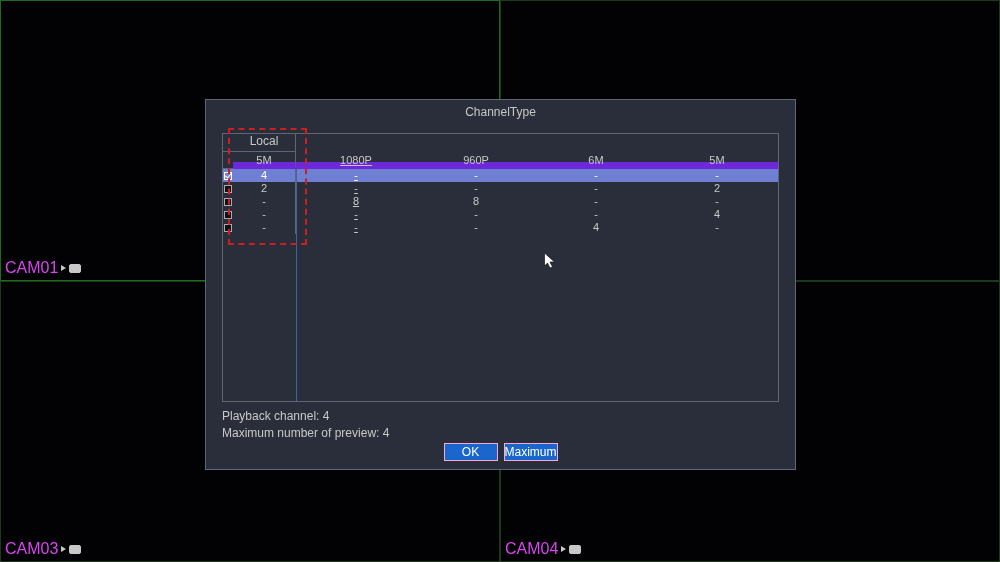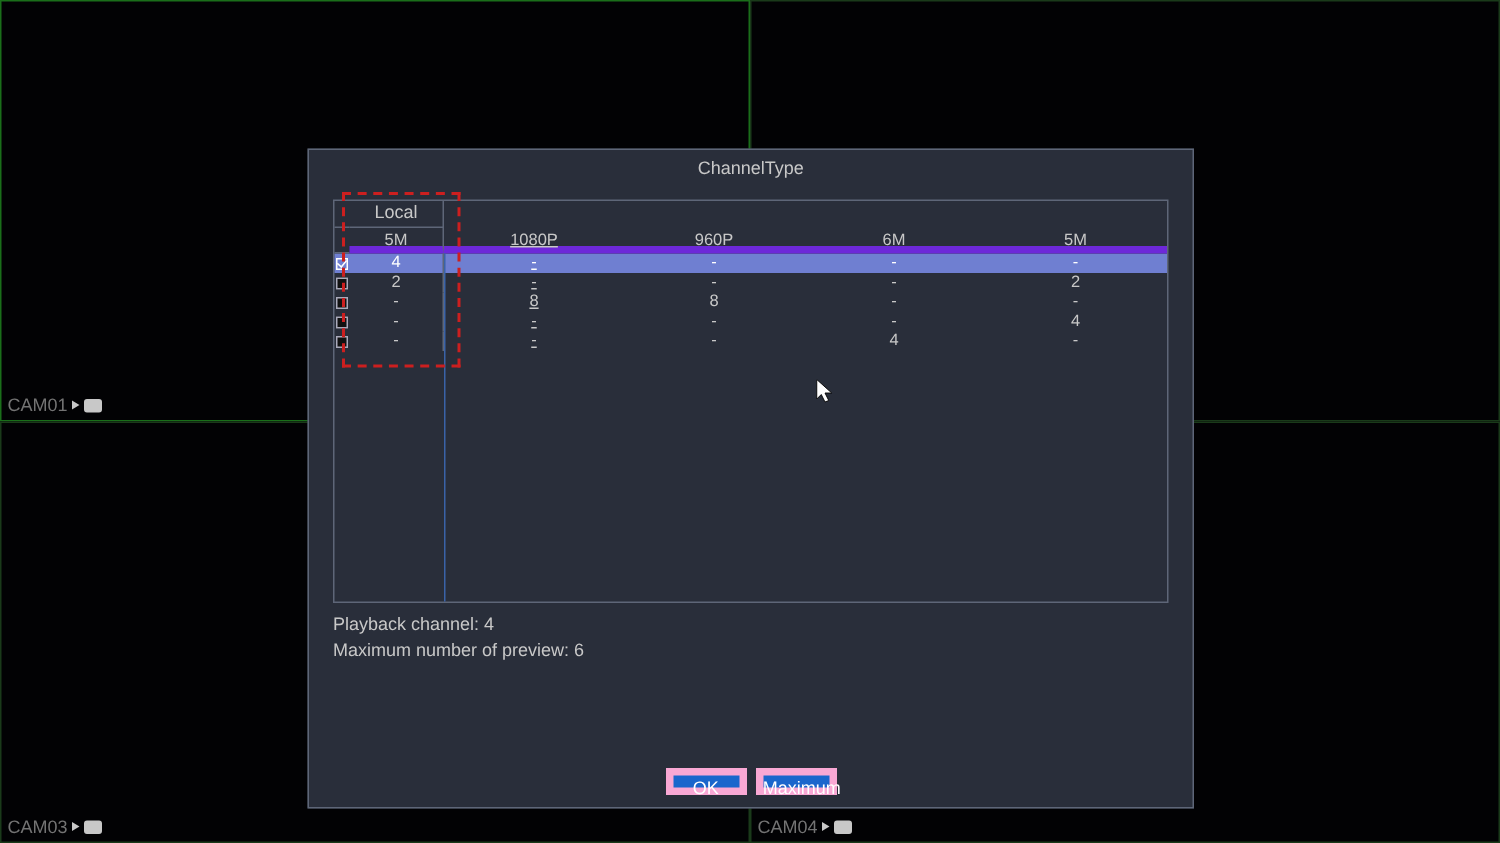--- a/index.html
+++ b/index.html
@@ -4,40 +4,40 @@
   <style>
     * { margin:0; padding:0; box-sizing:border-box; font-family: Arial, Helvetica, sans-serif; }
     body { width:1000px; height:562px; background:#000; position:relative; overflow:hidden; font-size:12px; color:#c8c8c8; }
 
     
     .quad { position:absolute; width:500px; height:281px; border:1px solid #1a3a1a; background:#020204; }
     .q1 { left:0; top:0; border-color:#1a6e1a; }
     .q2 { left:500px; top:0; }
     .q3 { left:0; top:281px; }
     .q4 { left:500px; top:281px; }
-    .camlabel { position:absolute; left:4px; bottom:3px; color:#737373; font-size:12px; display:flex; align-items:center; gap:3px; }
+    .camlabel { position:absolute; left:4px; bottom:3px; color:#d946ef; font-size:16px; display:flex; align-items:center; gap:3px; }
     .camlabel .ic { display:inline-block; }
     .camlabel .spk { width:0; height:0; border-left:5px solid #c8c8c8; border-top:3px solid transparent; border-bottom:3px solid transparent; position:relative; }
     .camlabel .photo { width:12px; height:9px; border:1px solid #c8c8c8; border-radius:2px; position:relative; background:#c8c8c8; }
 
     
-    .dialog { position:absolute; left:205px; top:99px; width:591px; height:440px; background:#292e3a; border:1px solid #5e6678; }
+    .dialog { position:absolute; left:205px; top:99px; width:591px; height:371px; background:#292e3a; border:1px solid #5e6678; }
     .dtitle { text-align:center; height:24px; line-height:24px; color:#c8c8c8; font-size:12px; }
 
     .grid { margin:9px 16px 0 16px; border:1px solid #5e6678; height:269px; position:relative; }
 
     
     .hgroup { display:flex; height:18px; }
     .hgroup .cbcol { width:10px; border-bottom:1px solid #5e6678; }
     .hgroup .localcell { width:63px; text-align:center; border-right:1px solid #5e6678; border-bottom:1px solid #5e6678; }
     .hgroup .ipcell { flex:1; text-align:center; border-bottom:1px solid #5e6678; }
 
     .hcols { display:flex; height:17px; }
     .hcols .cbcol { width:10px; border-bottom:1px solid #5e6678; }
-    .hcols .col { text-align:center; border-bottom:5px solid #6d28d9; font-size:11px; line-height:16px; }
+    .hcols .col { text-align:center; border-bottom:7px solid #6d28d9; font-size:11px; line-height:16px; }
     .col-5m   { width:63px; border-right:1px solid #5e6678; }
     .col-1080 { width:120px;text-decoration:underline; }
     .col-960  { width:120px; }
     .col-3m   { width:120px; }
     .col-5mip { flex:1; }
 
     .row { display:flex; height:13px; line-height:13px; }
     .row.selected { background:#6f7fd1; color:#fff; }
     .row .cbcol { width:10px; display:flex; align-items:center; justify-content:center; }
     .row .cb { width:8px; height:8px; border:1px solid #aab; background:#111; position:relative; }
@@ -47,21 +47,21 @@
     .row .col-5m { border-right:1px solid #5e6678; }
     .row.selected .col-5m { border-right-color:#5e6678; }
 
     .vline { position:absolute; left:73px; top:35px; bottom:0; width:0; border-left:1px solid #3a63a8; }
 
     .highlight { position:absolute; left:5px; top:-6px; width:79px; height:117px; border:2px dashed #cc1f1f; pointer-events:none; }
 
     .footer { margin:6px 16px 12px 16px; font-size:12px; line-height:17px; color:#c8c8c8; }
 
     .btnrow { position:absolute; left:0; right:0; bottom:8px; display:flex; justify-content:center; gap:6px; }
-    .btn { background:#1a66cc; border:5px solid #f9a8d4; color:#fff; font-size:12px; width:54px; height:18px; line-height:16px; text-align:center; cursor:pointer; }
+    .btn { background:#1a66cc; border:1px solid #f9a8d4; color:#fff; font-size:12px; width:54px; height:18px; line-height:16px; text-align:center; cursor:pointer; }
 
     .cursor { position:absolute; left:544px; top:253px; pointer-events:none; }
     .cursor svg { width:13px; height:18px; }
   </style>
 </head>
 <body>
 
 <div class="quad q1">
   <div class="camlabel">
     <span>CAM01</span>
@@ -153,21 +153,21 @@
           <div class="col col-5mip">-</div>
         </div>
       </div>
 
     <div class="vline"></div>
     <div class="highlight"></div>
   </div>
 
   <div class="footer">
     <div>Playback channel: 4</div>
-    <div>Maximum number of preview: 6</div>
+    <div>Maximum number of preview: 4</div>
   </div>
 
   <div class="btnrow">
     <div class="btn">OK</div>
     <div class="btn">Maximum</div>
   </div>
 </div>
 
 <div class="cursor">
   <svg viewBox="0 0 12 18">

